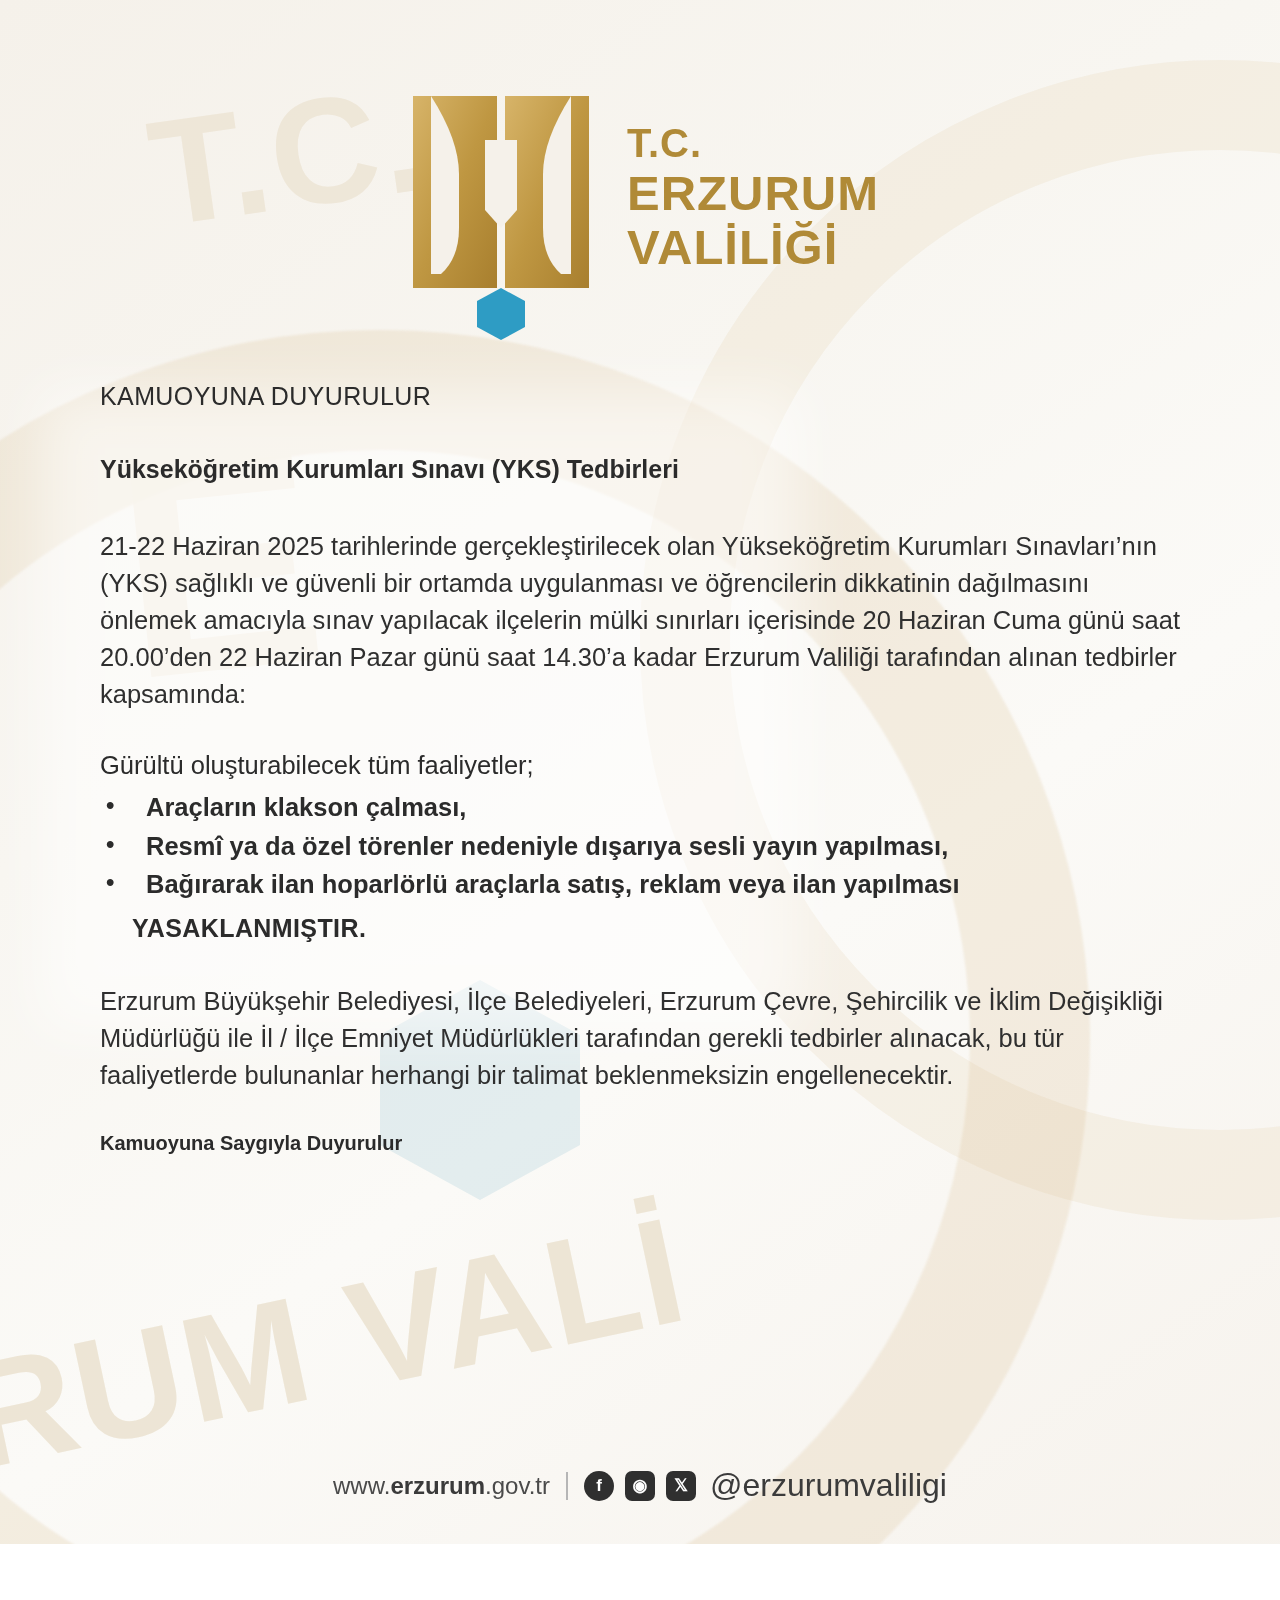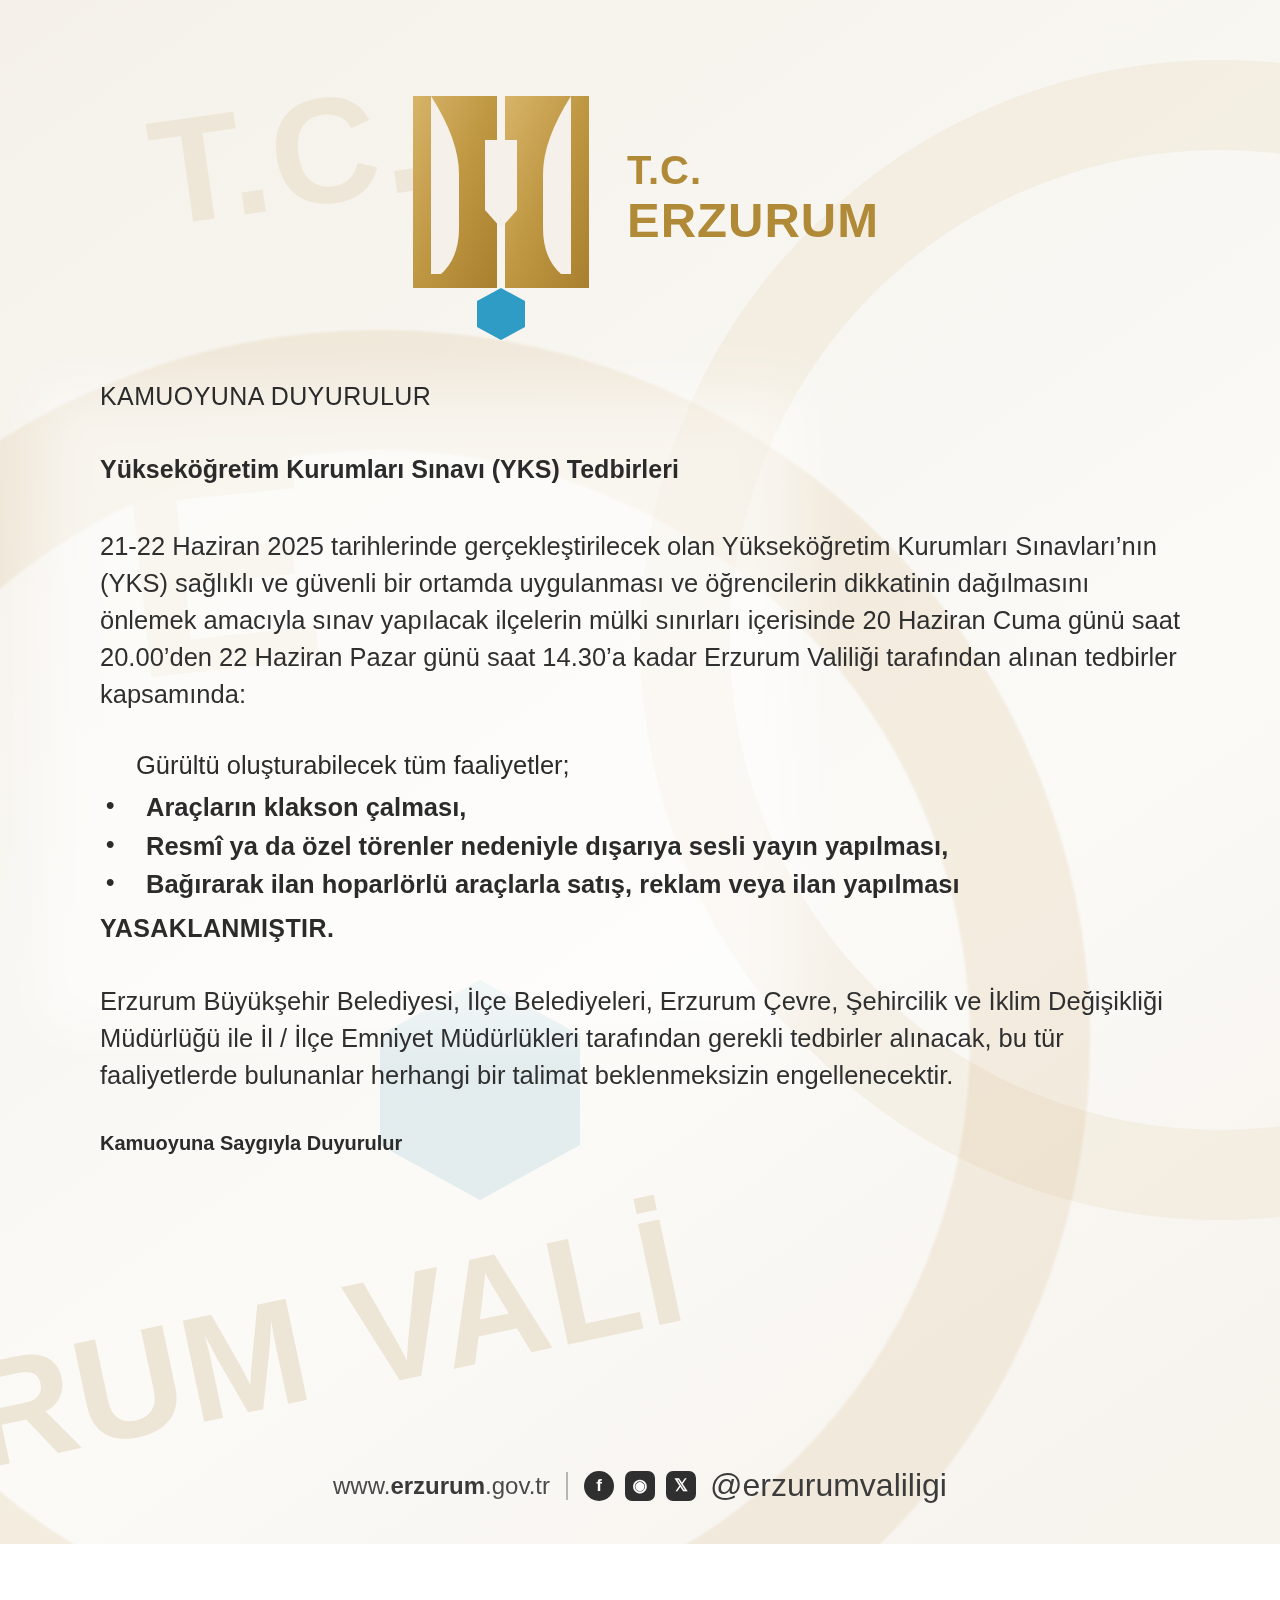--- a/index.html
+++ b/index.html
@@ -157,21 +157,20 @@
     font-size: 25.5px;
     line-height: 1.45;
     font-weight: 400;
     margin-bottom: 34px;
     color: #2f2f2f;
   }
   .list-intro {
     font-size: 25.5px;
     line-height: 1.45;
     margin-bottom: 4px;
-    margin-left: 36px;
   }
   ul.bullets {
     list-style: none;
     margin: 0 0 2px 0;
     padding: 0;
     font-weight: bold;
   }
   ul.bullets li {
     position: relative;
     font-size: 25.5px;
@@ -184,20 +183,21 @@
     left: 6px;
     top: -1px;
     font-size: 24px;
   }
   .banned {
     font-size: 25px;
     font-weight: 700;
     letter-spacing: .4px;
     margin-top: 10px;
     margin-bottom: 40px;
+    margin-left: 32px;
   }
   .closing {
     font-size: 20px;
     font-weight: 700;
     margin-top: 38px;
   }
 
   
   .footer {
     position: absolute;
@@ -273,20 +273,21 @@
         <path d="M104 18 L188 18 L188 210 L104 210 Z" fill="url(#gold)"></path>
         <path d="M30 18 Q58 62 58 96 L58 150 Q58 180 40 196 L30 196 Z" fill="#f5f1ea"></path>
         <path d="M170 18 Q142 62 142 96 L142 150 Q142 180 160 196 L170 196 Z" fill="#f5f1ea"></path>
         <path d="M84 62 L116 62 L116 132 L100 150 L84 132 Z" fill="#f5f1ea"></path>
       </svg>
       <div class="logo-hex"></div>
     </div>
     <div class="logo-text">
       <div class="l1">T.C.</div>
       <div class="l2">ERZURUM</div>
+      <div class="l3">VALİLİĞİ</div>
     </div>
   </div>
 
   <div class="content">
     <div class="kamuoyuna">KAMUOYUNA DUYURULUR</div>
     <div class="subtitle">Yükseköğretim Kurumları Sınavı (YKS) Tedbirleri</div>
     <div class="para">21-22 Haziran 2025 tarihlerinde gerçekleştirilecek olan Yükseköğretim Kurumları Sınavları’nın (YKS) sağlıklı ve güvenli bir ortamda uygulanması ve öğrencilerin dikkatinin dağılmasını önlemek amacıyla sınav yapılacak ilçelerin mülki sınırları içerisinde 20 Haziran Cuma günü saat 20.00’den 22 Haziran Pazar günü saat 14.30’a kadar Erzurum Valiliği tarafından alınan tedbirler kapsamında:</div>
 
     <div class="list-intro">Gürültü oluşturabilecek tüm faaliyetler;</div>
     <ul class="bullets">

